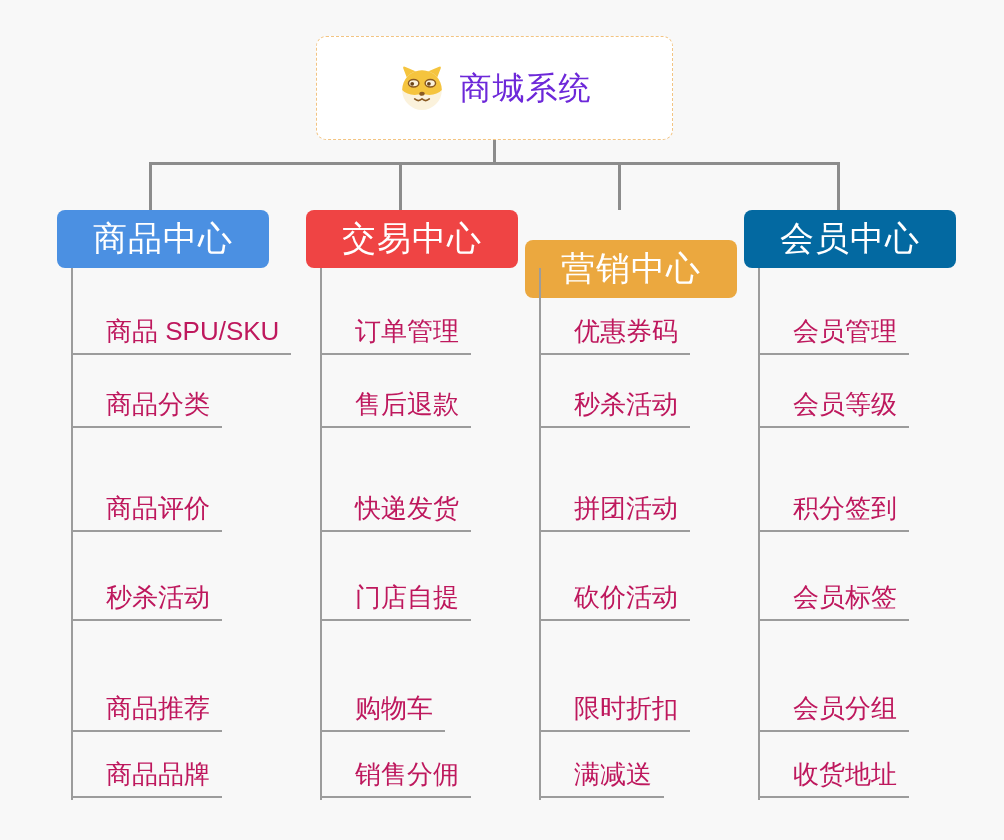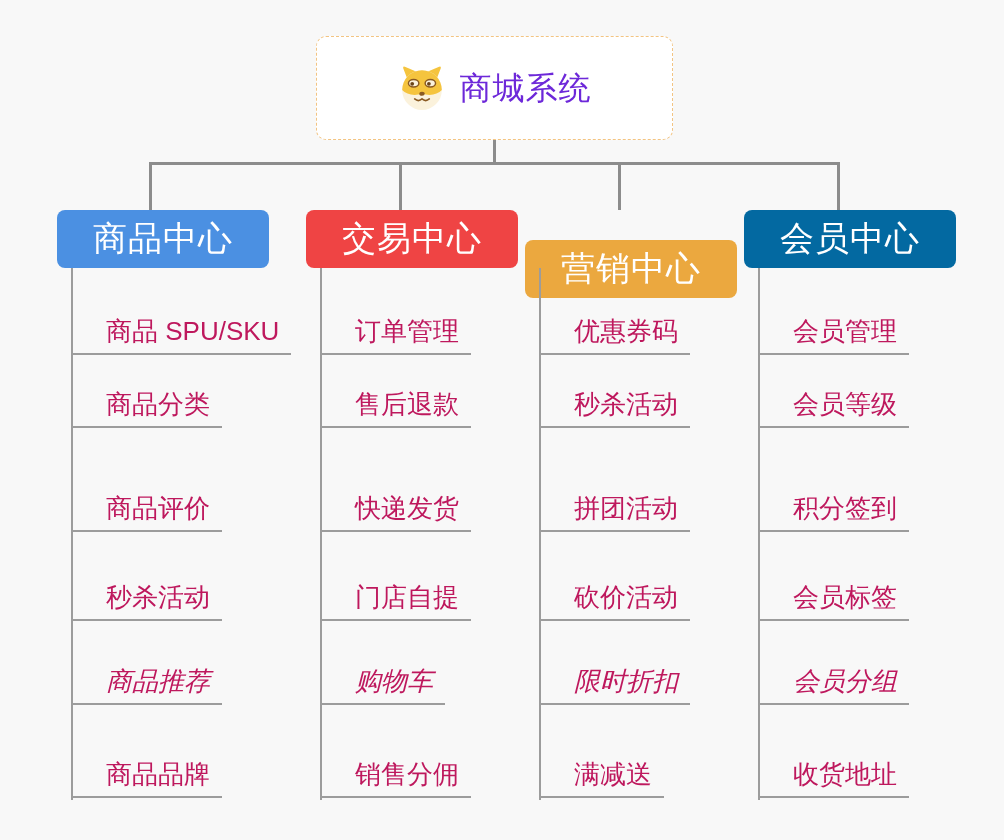--- a/index.html
+++ b/index.html
@@ -61,21 +61,21 @@
     border-bottom:2px solid #9c9c9c;
   }
   .c0{left:71px;}
   .c1{left:320px;}
   .c2{left:539px;}
   .c3{left:758px;}
   .r0{top:315px;}
   .r1{top:388px;}
   .r2{top:492px;}
   .r3{top:581px;}
-  .r4{top:665px;font-style:italic;}
+  .r4{top:692px;}
   .r5{top:758px;}
 </style>
 </head>
 <body>
 
 <div class="canvas">
 
   <div class="conn root-stub"></div>
   <div class="conn h-bar"></div>
   <div class="conn drop drop-0"></div>

